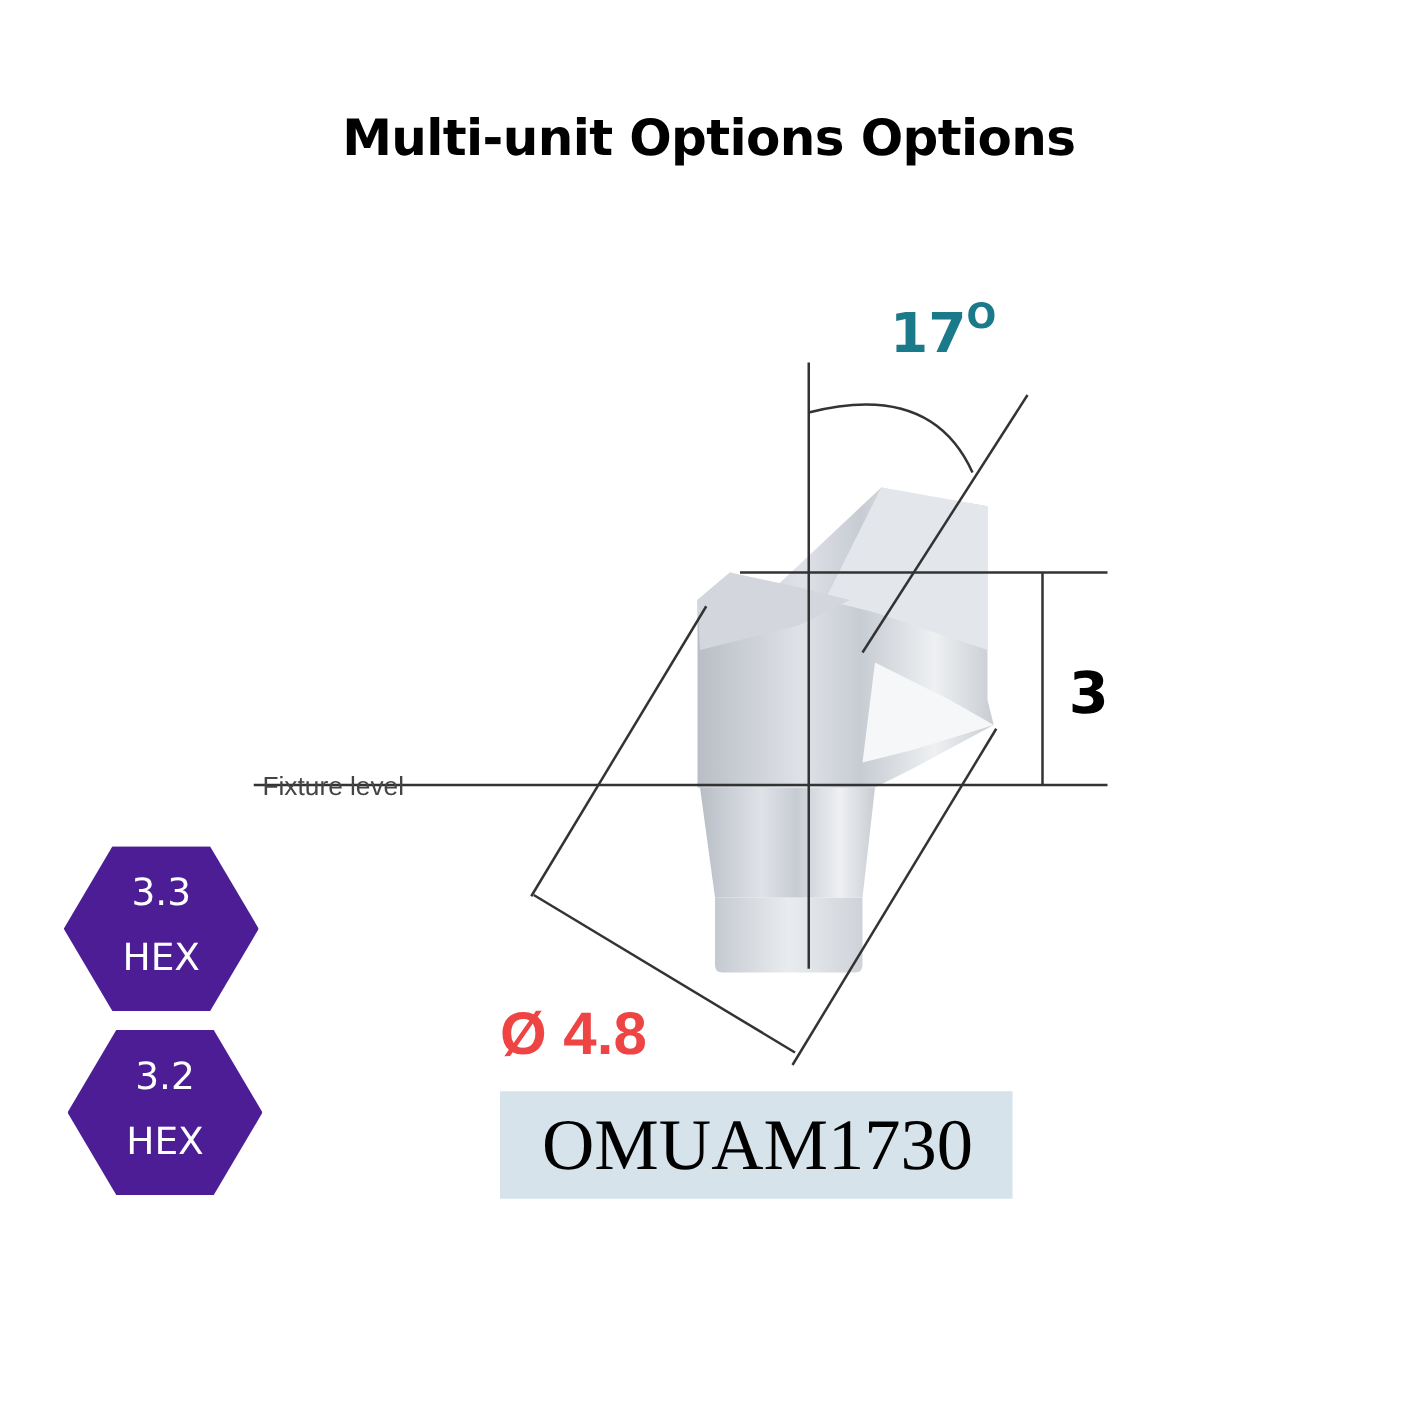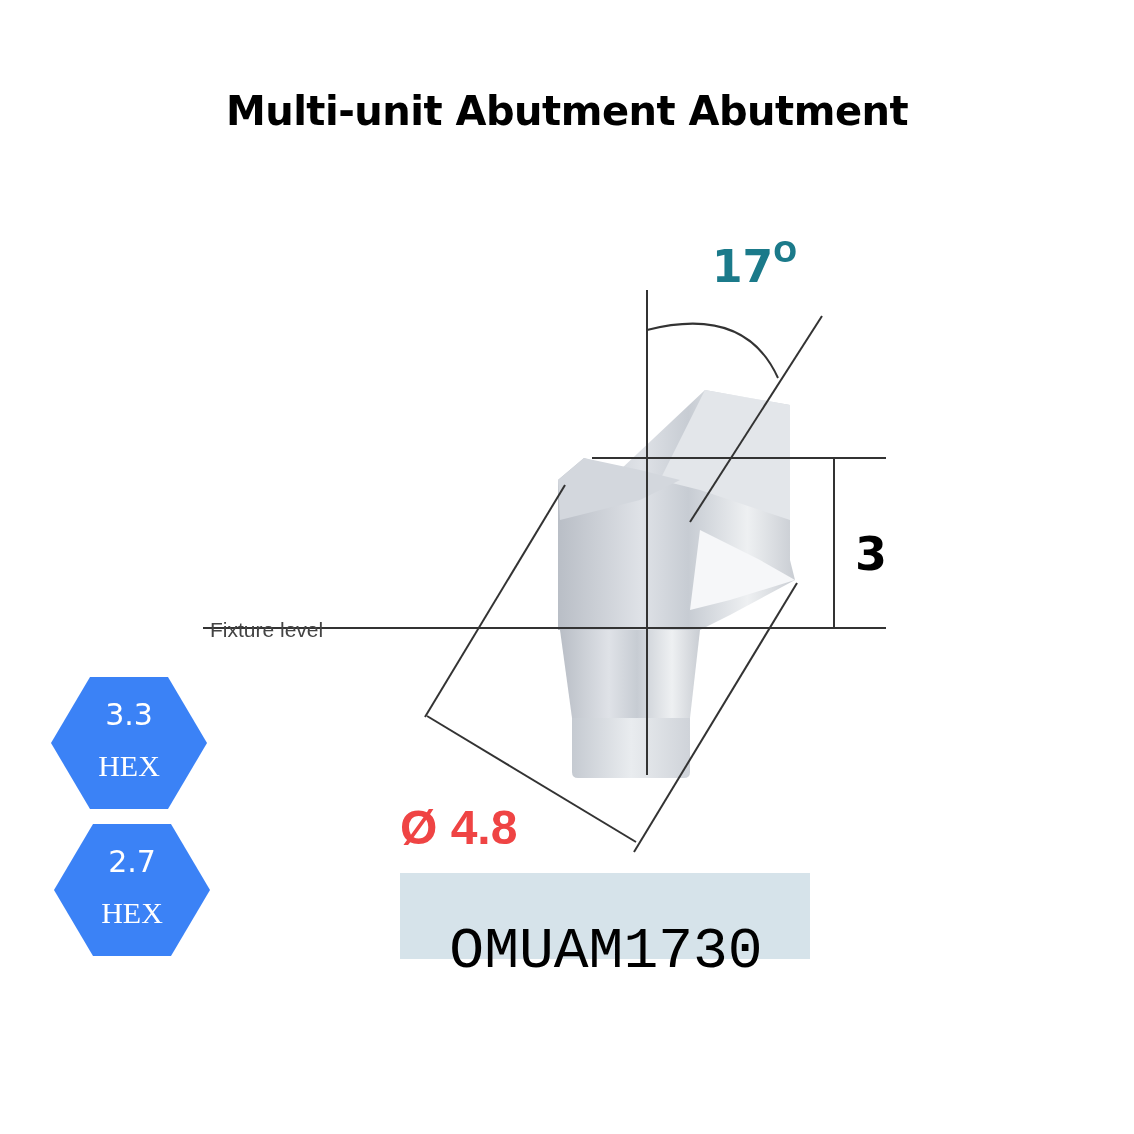--- a/index.html
+++ b/index.html
@@ -5,29 +5,29 @@
   html, body { margin:0; padding:0; background:#ffffff; }
   body { width:1134px; height:1134px; position:relative; overflow:hidden; font-family:"DejaVu Sans", sans-serif; }
   .title { position:absolute; left:0; width:1134px; top:88px; text-align:center; font-family:"DejaVu Sans", sans-serif; font-weight:bold; font-size:40px; color:#000; letter-spacing:-0.5px; }
   svg.diagram { position:absolute; left:0; top:0; }
   .angle-label { position:absolute; left:712px; top:240px; font-family:"DejaVu Sans", sans-serif; font-weight:bold; font-size:44px; color:#1b7a8a; }
   .angle-label sup { font-size:28px; position:relative; top:-4px; }
   .height-label { position:absolute; left:855px; top:527px; font-family:"DejaVu Sans", sans-serif; font-weight:bold; font-size:46px; color:#000; }
   .fixture-label { position:absolute; left:210px; top:618px; font-family:"Liberation Sans", sans-serif; font-size:21px; color:#444; }
   .diam-label { position:absolute; left:400px; top:800px; font-family:"Liberation Sans", sans-serif; font-weight:bold; font-size:48px; color:#ef4444; }
   .code-box { position:absolute; left:400px; top:873px; width:410px; height:86px; background:#d6e3ea; }
-  .code-text { position:absolute; left:0; top:0; width:412px; height:86px; line-height:86px; text-align:center; font-family:Liberation Mono, monospace; font-size:58px; color:#000;margin-top:36px; }
-  .hex { position:absolute; width:156px; height:132px; background:#3b82f6; clip-path:polygon(25% 0, 75% 0, 100% 50%, 75% 100%, 25% 100%, 0 50%); color:#fff; font-family:"DejaVu Sans", sans-serif; font-size:30px; text-align:center; }
+  .code-text { position:absolute; left:0; top:0; width:412px; height:86px; line-height:86px; text-align:center; font-family:Liberation Serif, serif; font-size:58px; color:#000; }
+  .hex { position:absolute; width:156px; height:132px; background:#4c1d95; clip-path:polygon(25% 0, 75% 0, 100% 50%, 75% 100%, 25% 100%, 0 50%); color:#fff; font-family:"DejaVu Sans", sans-serif; font-size:30px; text-align:center; }
   .hex .l1 { position:absolute; left:0; width:100%; top:20px; }
-  .hex .l2 { position:absolute; left:0; width:100%; top:72px;font-family:Liberation Serif, serif; }
+  .hex .l2 { position:absolute; left:0; width:100%; top:72px; }
 </style>
 </head>
 <body>
 
-<div class="title">Multi-unit Abutment Abutment</div>
+<div class="title">Multi-unit Options Options</div>
 
 <svg class="diagram" width="1134" height="1134" viewBox="0 0 1134 1134">
   <defs>
     <linearGradient id="metal" x1="0" x2="1" y1="0" y2="0">
       <stop offset="0" stop-color="#b9bec6"></stop>
       <stop offset="0.35" stop-color="#dfe2e7"></stop>
       <stop offset="0.55" stop-color="#c7ccd3"></stop>
       <stop offset="0.8" stop-color="#eef0f2"></stop>
       <stop offset="1" stop-color="#c9cdd3"></stop>
     </linearGradient>
@@ -70,15 +70,15 @@
 
 <div class="code-box">
   <div class="code-text">OMUAM1730</div>
 </div>
 
 <div class="hex" style="left:51px; top:677px;">
   <div class="l1">3.3</div>
   <div class="l2">HEX</div>
 </div>
 <div class="hex" style="left:54px; top:824px;">
-  <div class="l1">2.7</div>
+  <div class="l1">3.2</div>
   <div class="l2">HEX</div>
 </div>
 
 </body></html>

